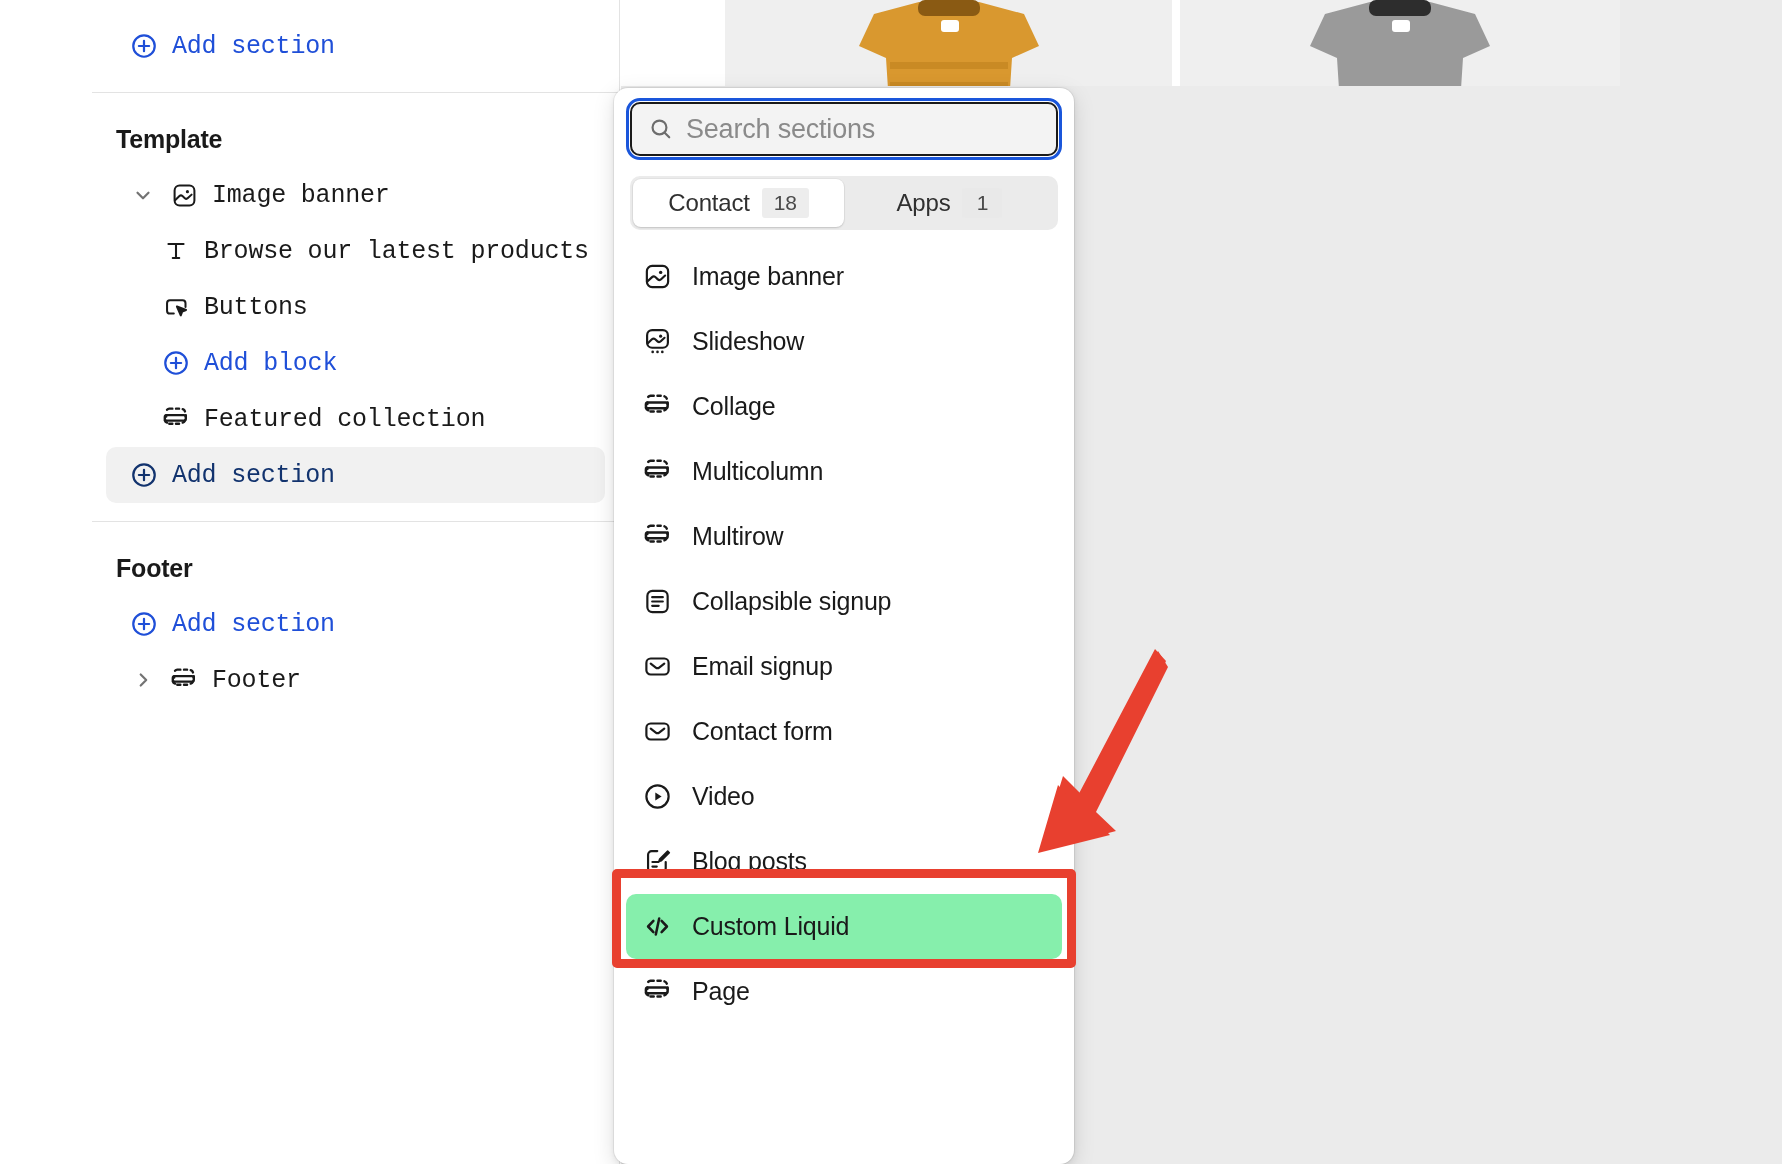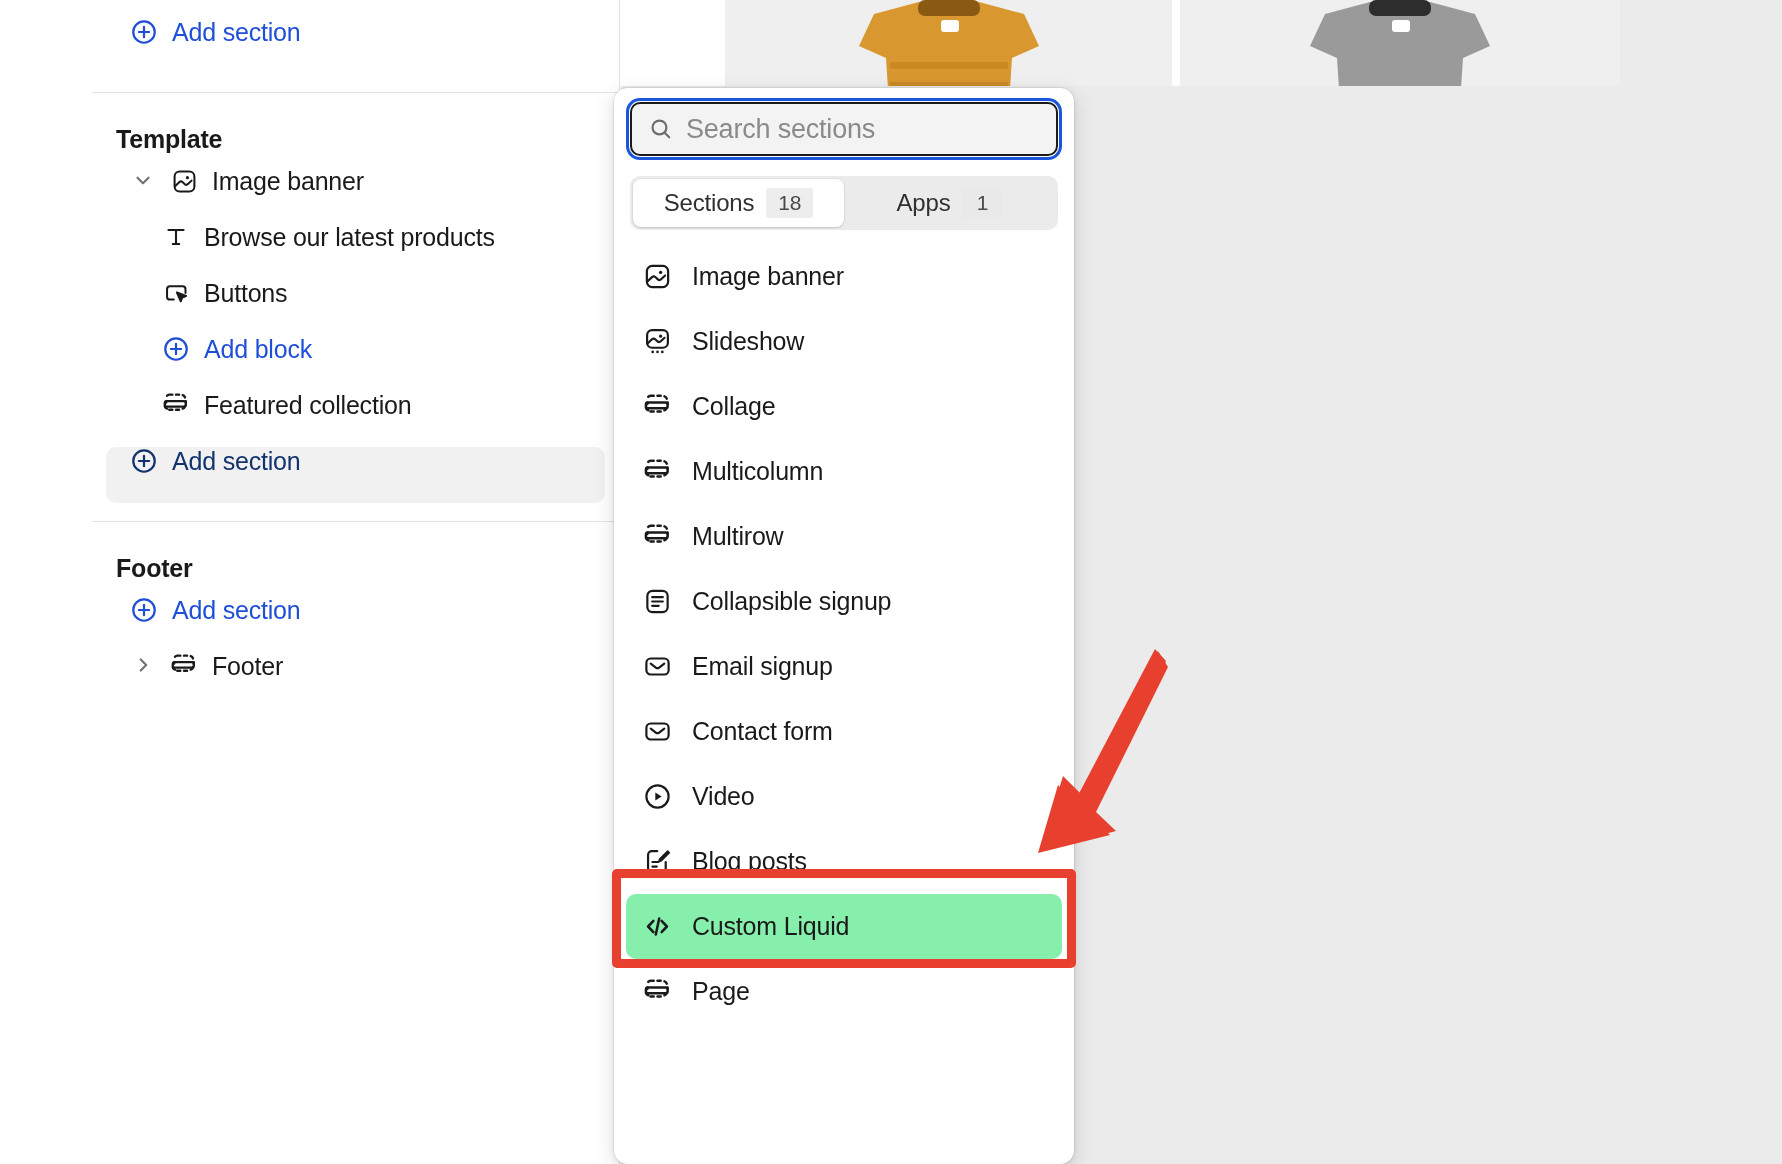--- a/index.html
+++ b/index.html
@@ -39,25 +39,27 @@
   }
   .sb-group { position: relative; }
   .sb-divider {
     height: 1px;
     background: #e3e3e3;
     margin: 0;
   }
 
   .sb-row {
     display: flex;
+    align-items: center;
     height: 56px;
     padding-left: 24px;
     border-radius: 10px;
     margin: 0 14px;
     gap: 14px;
+    font-family: Liberation Mono, monospace;
   }
   .sb-row.indent1 { padding-left: 56px; }
   .sb-row.hovered { background: #f1f1f1; }
 
   .sb-link {
     color: #1f4fd8;
     font-size: 25px;
     letter-spacing: -0.2px;
   }
   .sb-link.dark { color: #12336e; }
@@ -439,21 +441,21 @@
               <path d="M15.4 15.4l4.2 4.2"></path>
           </svg>
         </span>
         <input class="search-input" type="text" placeholder="Search sections" style="">
       </div>
       <div class="search-ring"></div>
     </div>
 
     <div class="tabs">
       <div class="tab active">
-        <span>Sections</span>
+        <span>Contact</span>
         <span class="tab-count">18</span>
       </div>
       <div class="tab">
         <span>Apps</span>
         <span class="tab-count">1</span>
       </div>
     </div>
 
     <div class="sec-list">
 

